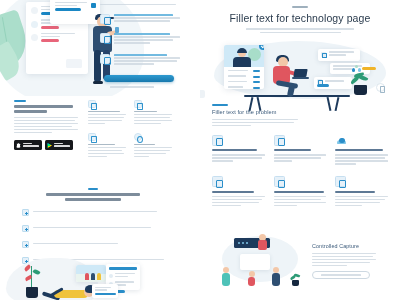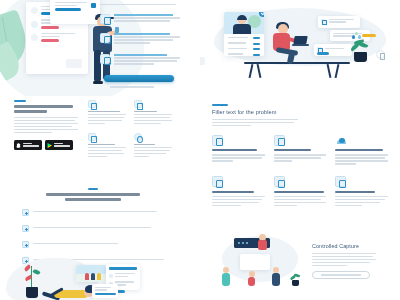--- a/index.html
+++ b/index.html
@@ -518,20 +518,28 @@
           <span class="tx w60"></span>
         <div class="uc3-btn"></div>
       </div>
     </div>
   </div>
 
   <div class="gap-divider"></div>
 
   <div class="page" id="page-right">
 
+    <div class="r-hero">
+      <div class="r-eyebrow"></div>
+      <div class="r-title">Filler text for technology page</div>
+      <div class="r-sub">
+        <span class="tx w100"></span>
+          <span class="tx w75"></span>
+      </div>
+    </div>
 
     <div class="r-illus">
       <div class="r-blob"></div>
 
       <div class="vid-card">
         <div class="vid-top">
           <div class="vid-circle"></div>
           <div class="vid-man-b"></div>
             <div class="vid-man-h"></div>
             <div class="vid-man-hair"></div>

